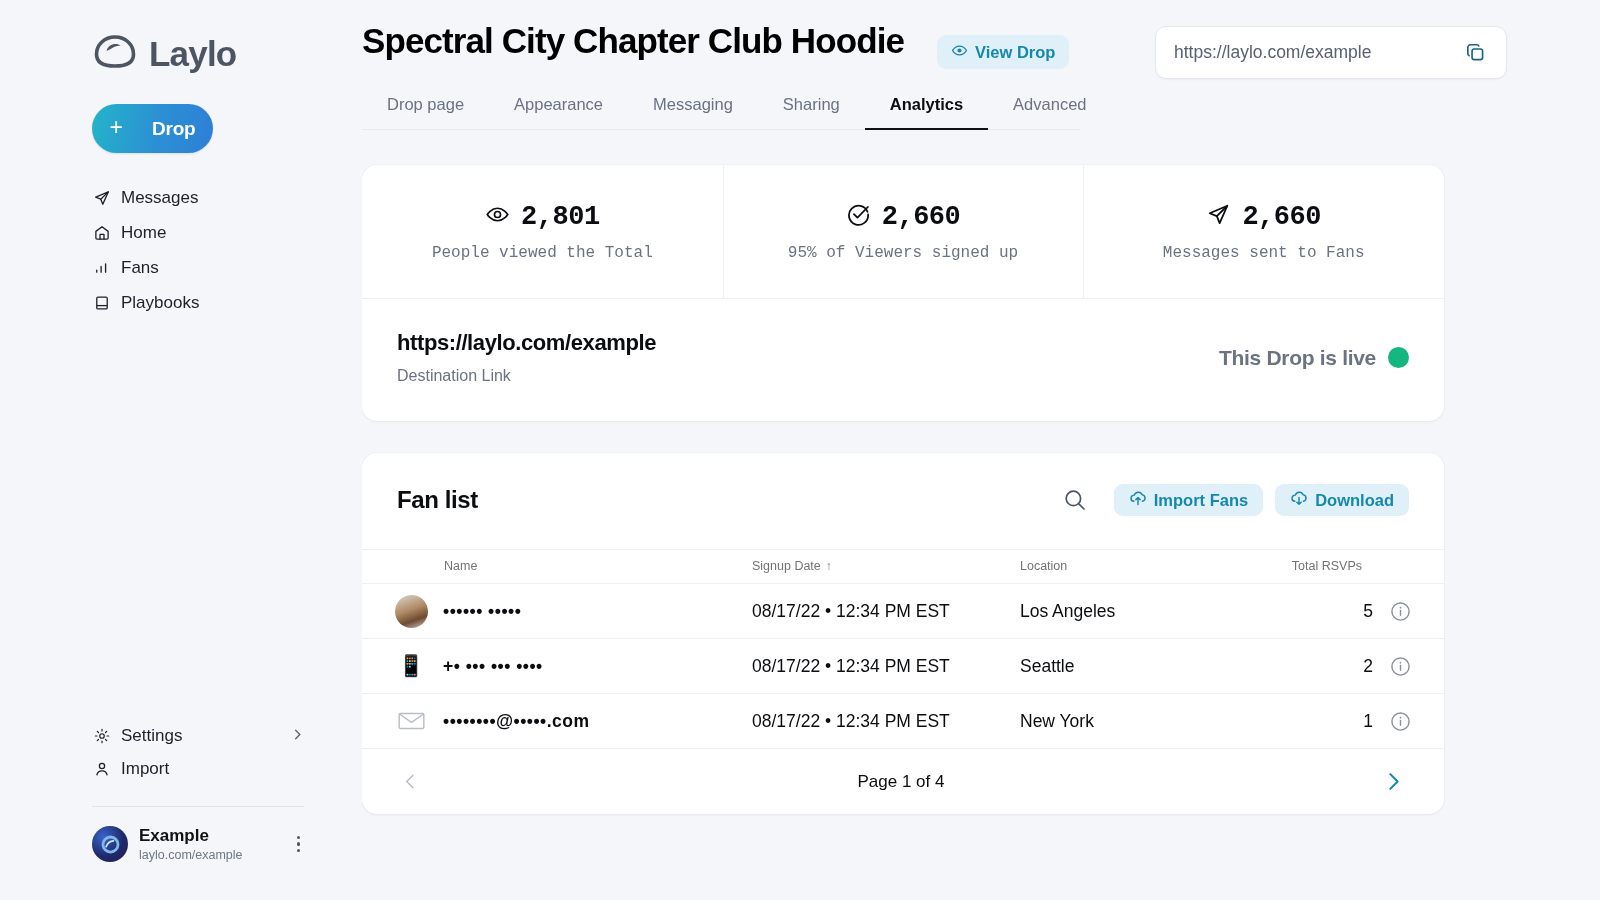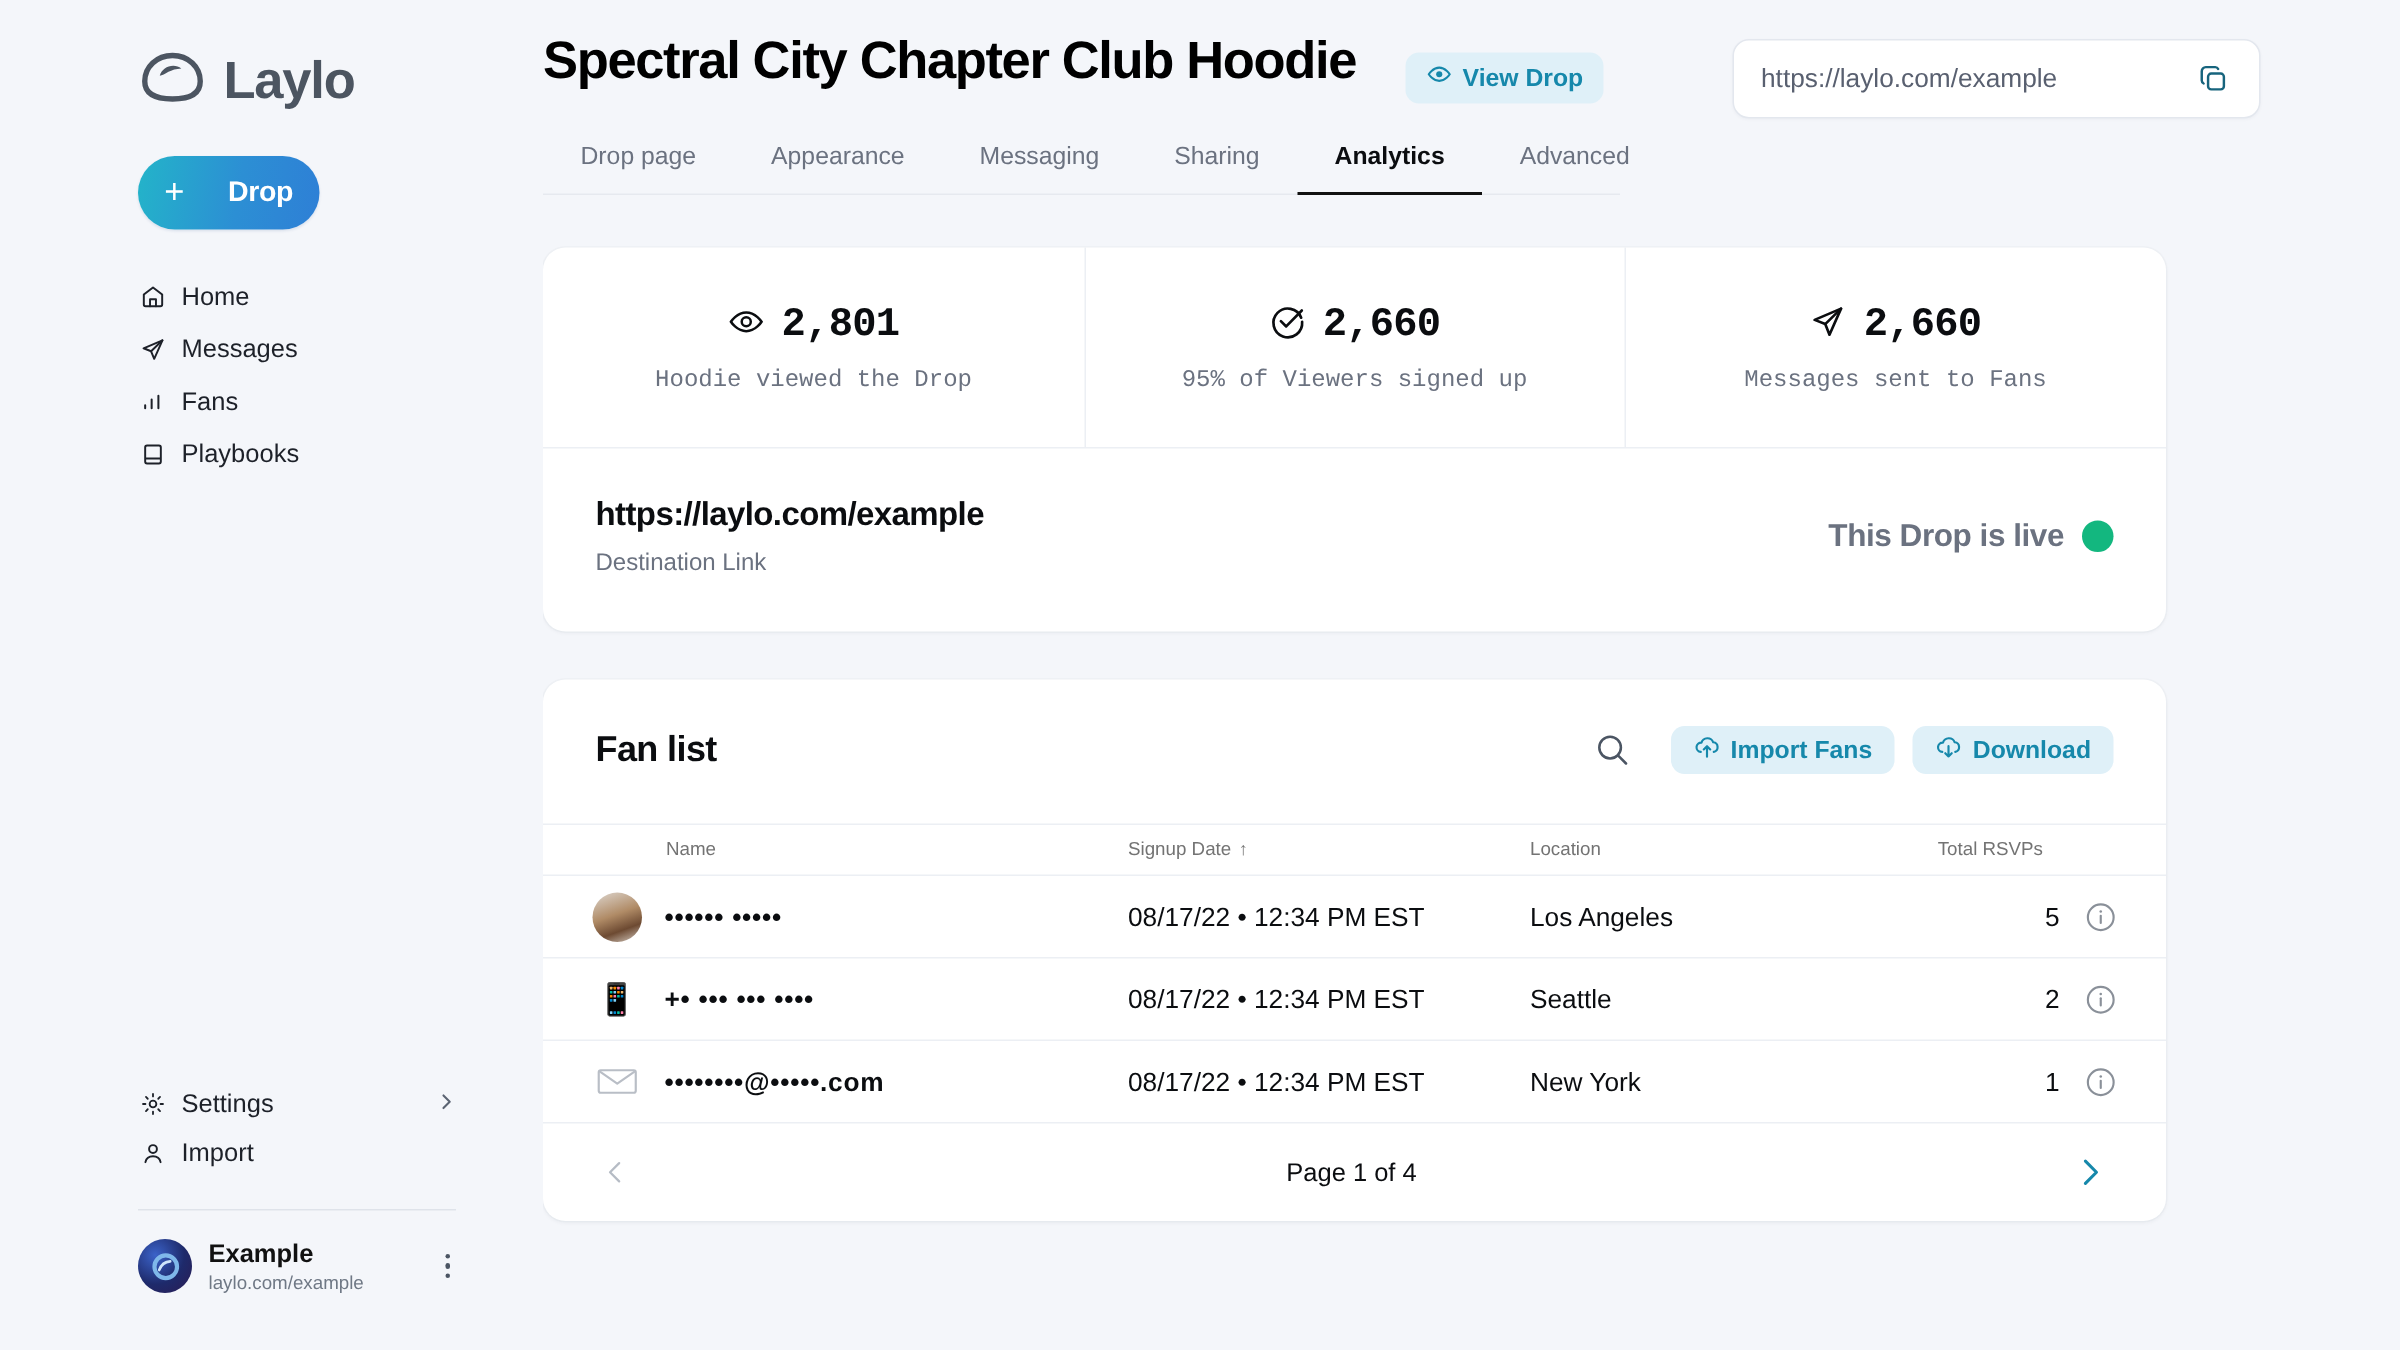--- a/index.html
+++ b/index.html
@@ -199,34 +199,34 @@
 
     <button class="drop-btn">
       <span class="plus">+</span>
       <span class="lbl">Drop</span>
     </button>
 
     <nav class="nav">
       <div class="nav-item">
         <span class="ico">
           <svg width="18" height="18" viewBox="0 0 20 20" fill="none" stroke="#1d2129" stroke-width="1.45" stroke-linejoin="round" stroke-linecap="round">
-            <path d="M3.2 8.2 10 3l6.8 5.2v7.3a1.3 1.3 0 0 1-1.3 1.3H4.5a1.3 1.3 0 0 1-1.3-1.3z"></path>
-            <path d="M7.8 16.8v-5.2h4.4v5.2"></path>
-          </svg>
-        </span>
-        <span>Home</span>
+            <path d="M17 3.2 3 9.1l5.6 2.2 2.3 5.6z"></path>
+            <path d="M8.6 11.3 17 3.2"></path>
+          </svg>
+        </span>
+        <span>Messages</span>
       </div>
       <div class="nav-item">
         <span class="ico">
           <svg width="18" height="18" viewBox="0 0 20 20" fill="none" stroke="#1d2129" stroke-width="1.45" stroke-linejoin="round" stroke-linecap="round">
-            <path d="M17 3.2 3 9.1l5.6 2.2 2.3 5.6z"></path>
-            <path d="M8.6 11.3 17 3.2"></path>
-          </svg>
-        </span>
-        <span>Messages</span>
+            <path d="M3.2 8.2 10 3l6.8 5.2v7.3a1.3 1.3 0 0 1-1.3 1.3H4.5a1.3 1.3 0 0 1-1.3-1.3z"></path>
+            <path d="M7.8 16.8v-5.2h4.4v5.2"></path>
+          </svg>
+        </span>
+        <span>Home</span>
       </div>
       <div class="nav-item">
         <span class="ico">
           <svg width="18" height="18" viewBox="0 0 20 20" fill="none" stroke="#1d2129" stroke-width="1.5" stroke-linecap="round">
             <path d="M4.2 14.6v-2.2M9 14.6V8.2M14 14.6V5.4"></path>
           </svg>
         </span>
         <span>Fans</span>
       </div>
       <div class="nav-item">
@@ -327,21 +327,21 @@
         <div class="stat">
           <div class="stat-top">
             <span>
               <svg width="25" height="25" viewBox="0 0 24 24" fill="none" stroke="#0b0d10" stroke-width="1.6">
                 <path d="M2.2 12S5.9 6 12 6s9.8 6 9.8 6-3.7 6-9.8 6-9.8-6-9.8-6z"></path>
                 <circle cx="12" cy="12" r="2.9"></circle>
               </svg>
             </span>
             <span class="stat-val">2,801</span>
           </div>
-          <div class="stat-label">Hoodie viewed the Drop</div>
+          <div class="stat-label">People viewed the Total</div>
         </div>
 
         <div class="stat">
           <div class="stat-top">
             <span>
               <svg width="25" height="25" viewBox="0 0 24 24" fill="none" stroke="#0b0d10" stroke-width="1.7" stroke-linecap="round" stroke-linejoin="round">
                 <path d="M20.6 9.4A9.2 9.2 0 1 0 21.2 12"></path>
                 <path d="M7.6 11.6 11 15l10-10.2"></path>
               </svg>
             </span>

